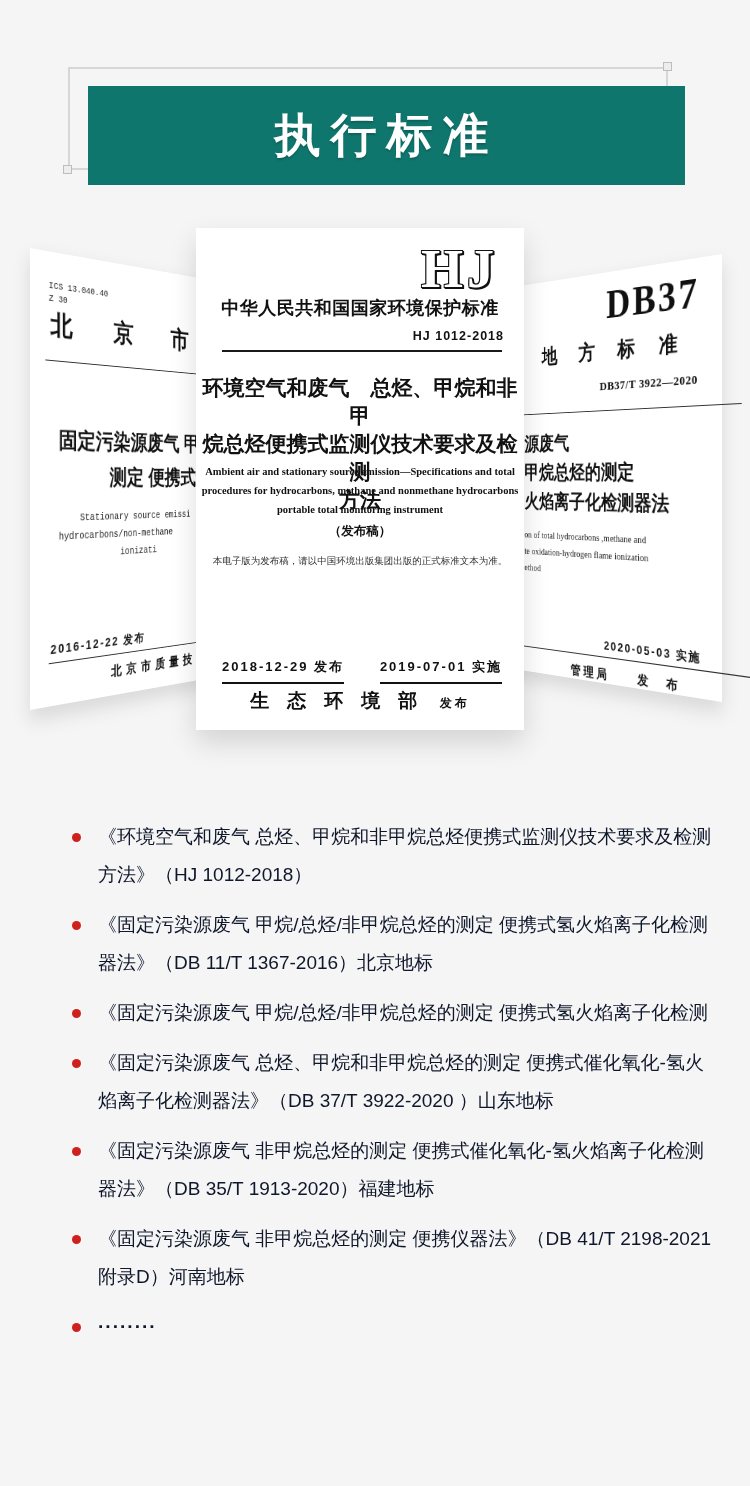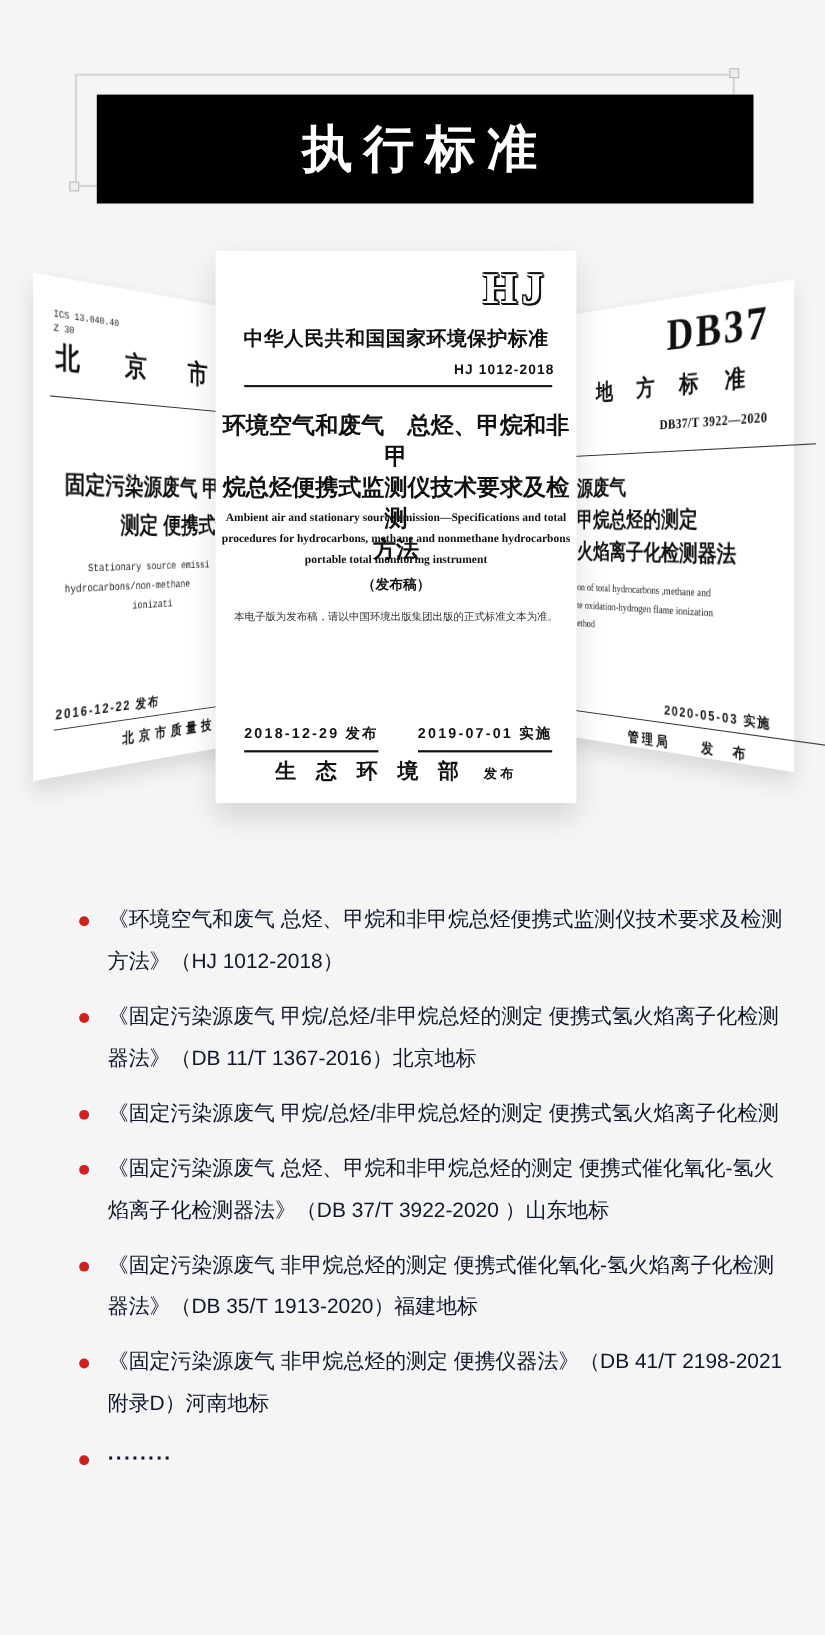--- a/index.html
+++ b/index.html
@@ -5,34 +5,34 @@
   html,body{margin:0;padding:0;}
   body{width:750px;font-family:"Liberation Sans",sans-serif;}
   .canvas{position:relative;width:750px;height:1486px;background:#f5f5f6;overflow:hidden;}
 
   
   .sel-rect{position:absolute;left:68px;top:67px;width:600px;height:103px;
             border:2px solid #d6d6d6;box-sizing:border-box;}
   .handle{position:absolute;width:9px;height:9px;background:#ededed;border:1px solid #bdbdbd;box-sizing:border-box;}
   .handle.tr{left:663px;top:62px;}
   .handle.bl{left:63px;top:165px;}
-  .banner{position:absolute;left:88px;top:86px;width:597px;height:99px;background:#000000;
+  .banner{position:absolute;left:88px;top:86px;width:597px;height:99px;background:#0f766e;
           display:flex;align-items:center;justify-content:center;}
   .banner-title{color:#ffffff;font-size:46px;font-weight:800;letter-spacing:10px;
                 text-shadow:0 2px 2px rgba(0,0,0,0.18);}
 
   
   .doc{background:#ffffff;position:absolute;box-sizing:border-box;}
   .doc *{position:absolute;box-sizing:border-box;}
   .mono{font-family:"Liberation Mono","DejaVu Sans Mono",monospace;}
 
   
   .doc-center{left:196px;top:228px;width:328px;height:502px;z-index:3;
               box-shadow:0 12px 26px rgba(0,0,0,0.14);}
-  .hj-logo{right:26px;top:10px;font-size:40px;font-weight:700;letter-spacing:4px;
+  .hj-logo{right:26px;top:10px;font-size:54px;font-weight:700;letter-spacing:4px;
            font-family:"Liberation Serif",serif;color:#ffffff;
            text-shadow:2px 2px 0 #111,-1px -1px 0 #111,1px -1px 0 #111,-1px 1px 0 #111,2px 0 0 #111,0 2px 0 #111;}
   .cn-header{left:0;right:0;top:68px;text-align:center;font-size:18px;font-weight:700;color:#111;
              font-family:"Liberation Serif",serif;letter-spacing:0.5px;}
   .cn-code{right:20px;top:101px;font-size:12.5px;font-weight:700;letter-spacing:1px;color:#111;}
   .cn-rule{left:26px;right:22px;top:122px;height:0;border-top:2.5px solid #1a1a1a;}
   .cn-title{left:0;right:0;top:146px;text-align:center;font-size:21px;font-weight:700;color:#111;
             line-height:28px;}
   .cn-title-en{left:0;right:0;top:234px;text-align:center;font-size:10.5px;font-weight:700;color:#111;
                font-family:"Liberation Serif",serif;line-height:19px;}

